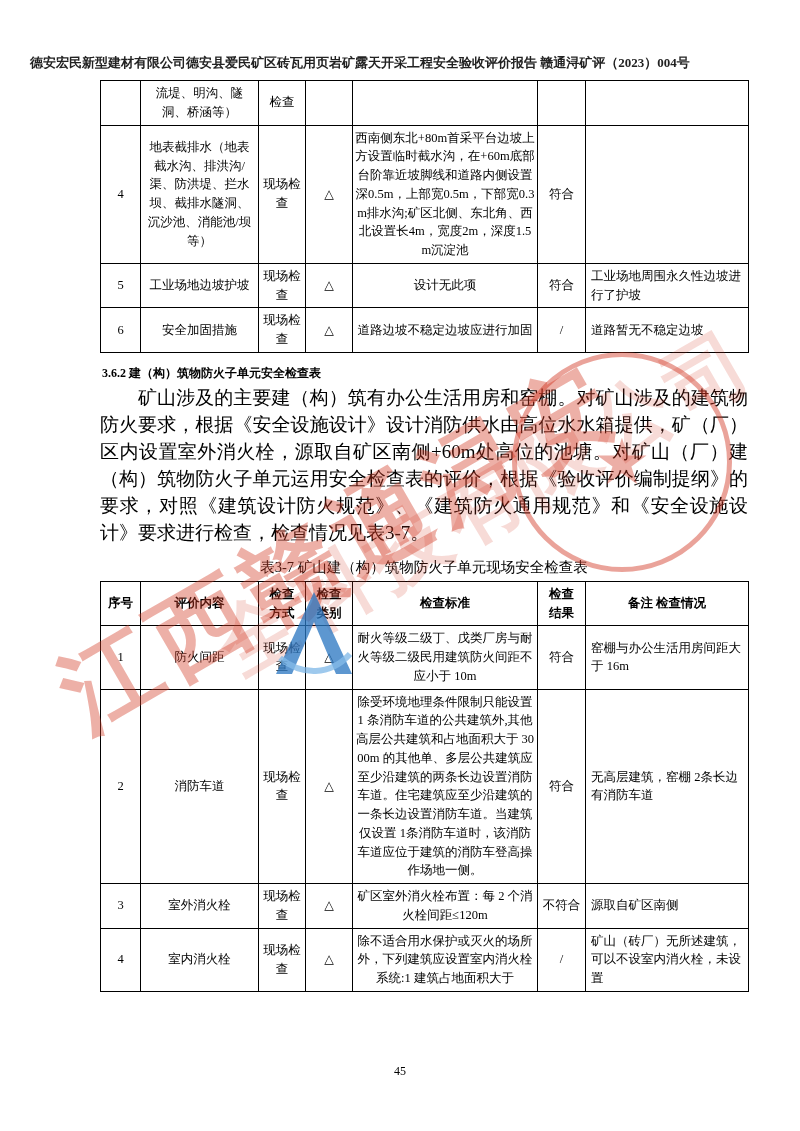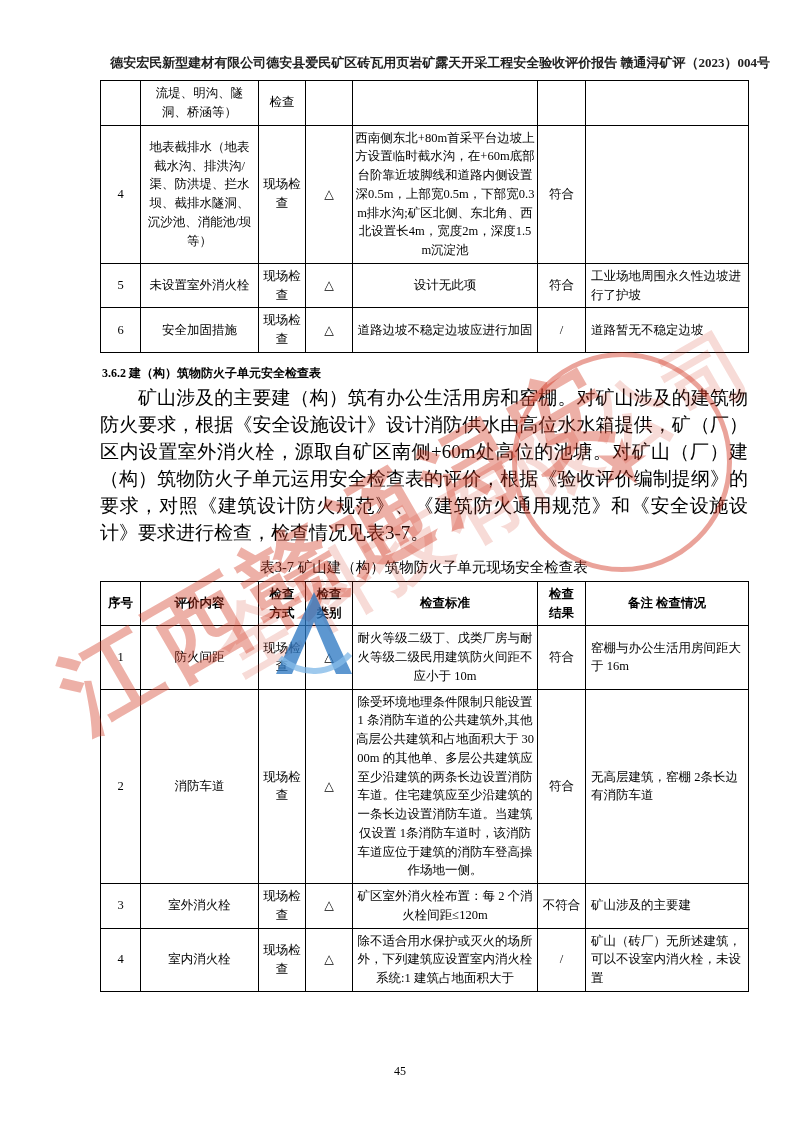--- a/index.html
+++ b/index.html
@@ -8,21 +8,21 @@
   .page {
     position: relative;
     width: 800px; height: 1131px;
     background: #ffffff;
     font-family: "Liberation Serif", "DejaVu Serif", serif;
     color: #000;
     overflow: hidden;
   }
   .page-header {
     position: absolute; top: 54px; left: 30px; right: 30px;
-    text-align: right;
+    text-align: left;
     font-size: 13px; font-weight: bold; color: #222;
     white-space: nowrap;
   }
   .content {
     position: absolute; left: 100px; top: 80px; width: 648px;
     z-index: 1;
   }
   table.tbl {
     border-collapse: collapse; table-layout: fixed;
     width: 648px; font-size: 12.5px; line-height: 1.5; border-radius: 11px;
@@ -119,21 +119,21 @@
             <td>4</td>
             <td>地表截排水（地表截水沟、排洪沟/渠、防洪堤、拦水坝、截排水隧洞、沉沙池、消能池/坝等）</td>
             <td>现场检查</td>
             <td>△</td>
             <td>西南侧东北+80m首采平台边坡上方设置临时截水沟，在+60m底部台阶靠近坡脚线和道路内侧设置深0.5m，上部宽0.5m，下部宽0.3m排水沟;矿区北侧、东北角、西北设置长4m，宽度2m，深度1.5m沉淀池</td>
             <td>符合</td>
             <td></td>
           </tr>
           <tr>
             <td>5</td>
-            <td>未设置室外消火栓</td>
+            <td>工业场地边坡护坡</td>
             <td>现场检查</td>
             <td>△</td>
             <td>设计无此项</td>
             <td>符合</td>
             <td>工业场地周围永久性边坡进行了护坡</td>
           </tr>
           <tr>
             <td>6</td>
             <td>安全加固措施</td>
             <td>现场检查</td>
@@ -194,21 +194,21 @@
             <td>符合</td>
             <td>无高层建筑，窑棚 2条长边有消防车道</td>
           </tr>
           <tr>
             <td>3</td>
             <td>室外消火栓</td>
             <td>现场检查</td>
             <td>△</td>
             <td>矿区室外消火栓布置：每 2 个消火栓间距≤120m</td>
             <td>不符合</td>
-            <td>矿山涉及的主要建</td>
+            <td>源取自矿区南侧</td>
           </tr>
           <tr>
             <td>4</td>
             <td>室内消火栓</td>
             <td>现场检查</td>
             <td>△</td>
             <td>除不适合用水保护或灭火的场所外，下列建筑应设置室内消火栓系统:1 建筑占地面积大于</td>
             <td>/</td>
             <td>矿山（砖厂）无所述建筑，可以不设室内消火栓，未设置</td>
           </tr>

